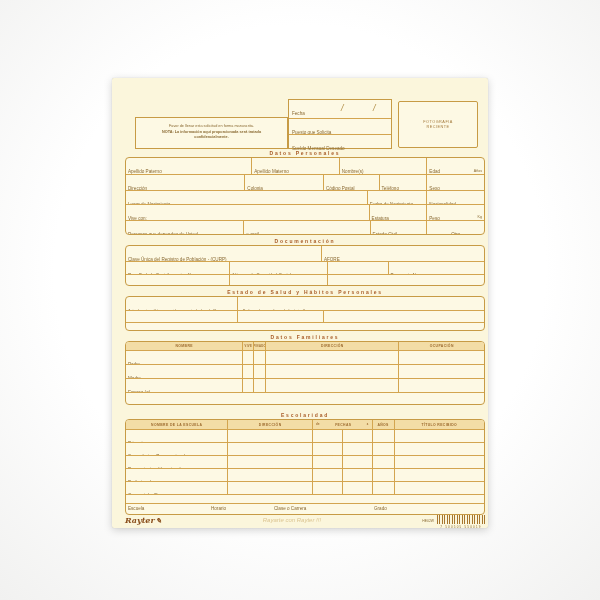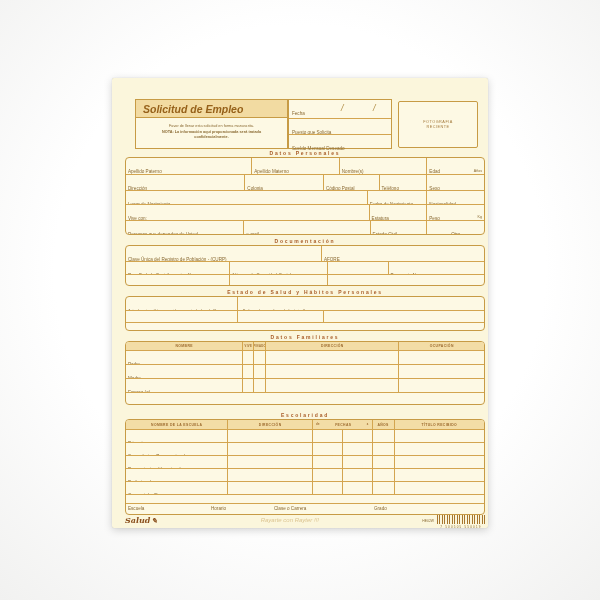--- a/index.html
+++ b/index.html
@@ -52,23 +52,20 @@
   .bc-wrap{display:flex;align-items:flex-start;gap:3px;}
   .code{font-size:3.4px;color:#8a6a33;margin-top:4px;}
   .barcode{width:48px;height:9px;background:repeating-linear-gradient(90deg,#a6752d 0 1px,transparent 1px 2px,#a6752d 2px 3.2px,transparent 3.2px 5px);}
   .bc-digits{font-size:3px;letter-spacing:1.2px;color:#8a6a33;text-align:center;margin-top:.5px;white-space:nowrap;}
 </style>
 </head>
 <body>
 
 <div class="paper">
 
-  <div class="title-band">
-    <span class="title-text">Solicitud de Empleo</span>
-  </div>
   <div class="instr-box">
     <div class="instr1">Favor de llenar esta solicitud en forma manuscrita.</div>
     <div class="instr2">NOTA: La información aquí proporcionada será tratada confidencialmente.</div>
   </div>
   <div class="fecha-stack">
     <div class="fs-row">
       <span class="lbl">Fecha</span>
       <span class="slash" style="left:52px">/</span>
       <span class="slash" style="left:84px">/</span>
     </div>
@@ -295,21 +292,21 @@
         <span class="lbl" style="position:absolute;left:2px;top:2px">Escuela</span>
         <span class="lbl" style="position:absolute;left:85px;top:2px">Horario</span>
         <span class="lbl" style="position:absolute;left:148px;top:2px">Clase o Carrera</span>
         <span class="lbl" style="position:absolute;left:248px;top:2px">Grado</span>
       </div>
     </div>
   </div>
 
   <div class="footer">
     <div class="logo">
-      <span>Salud</span><span class="pencil">✎</span>
+      <span>Rayter</span><span class="pencil">✎</span>
     </div>
     <div class="slogan">Rayarte con Rayter !!!</div>
     <div class="bc-wrap">
       <span class="code">HE02W</span>
       <div>
         <div class="barcode"></div>
         <div class="bc-digits">7 500505 550019</div>
       </div>
     </div>
   </div>

